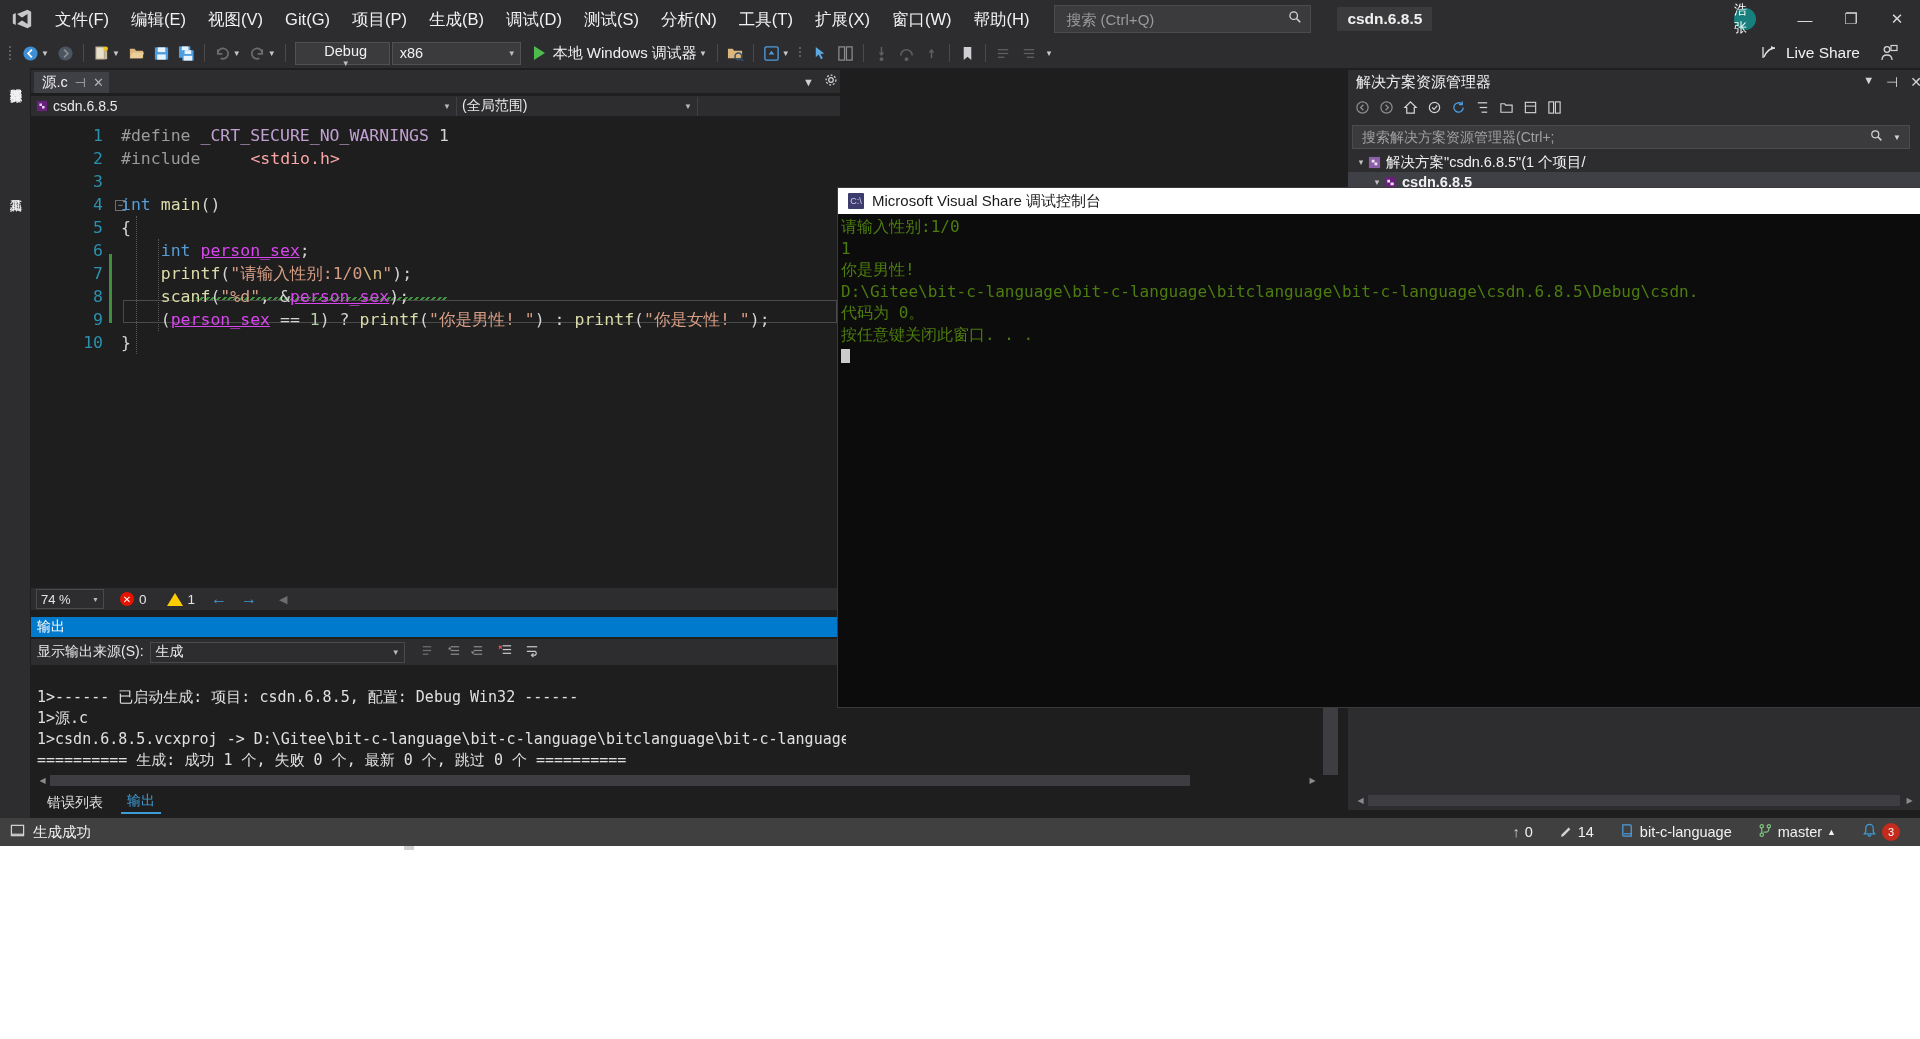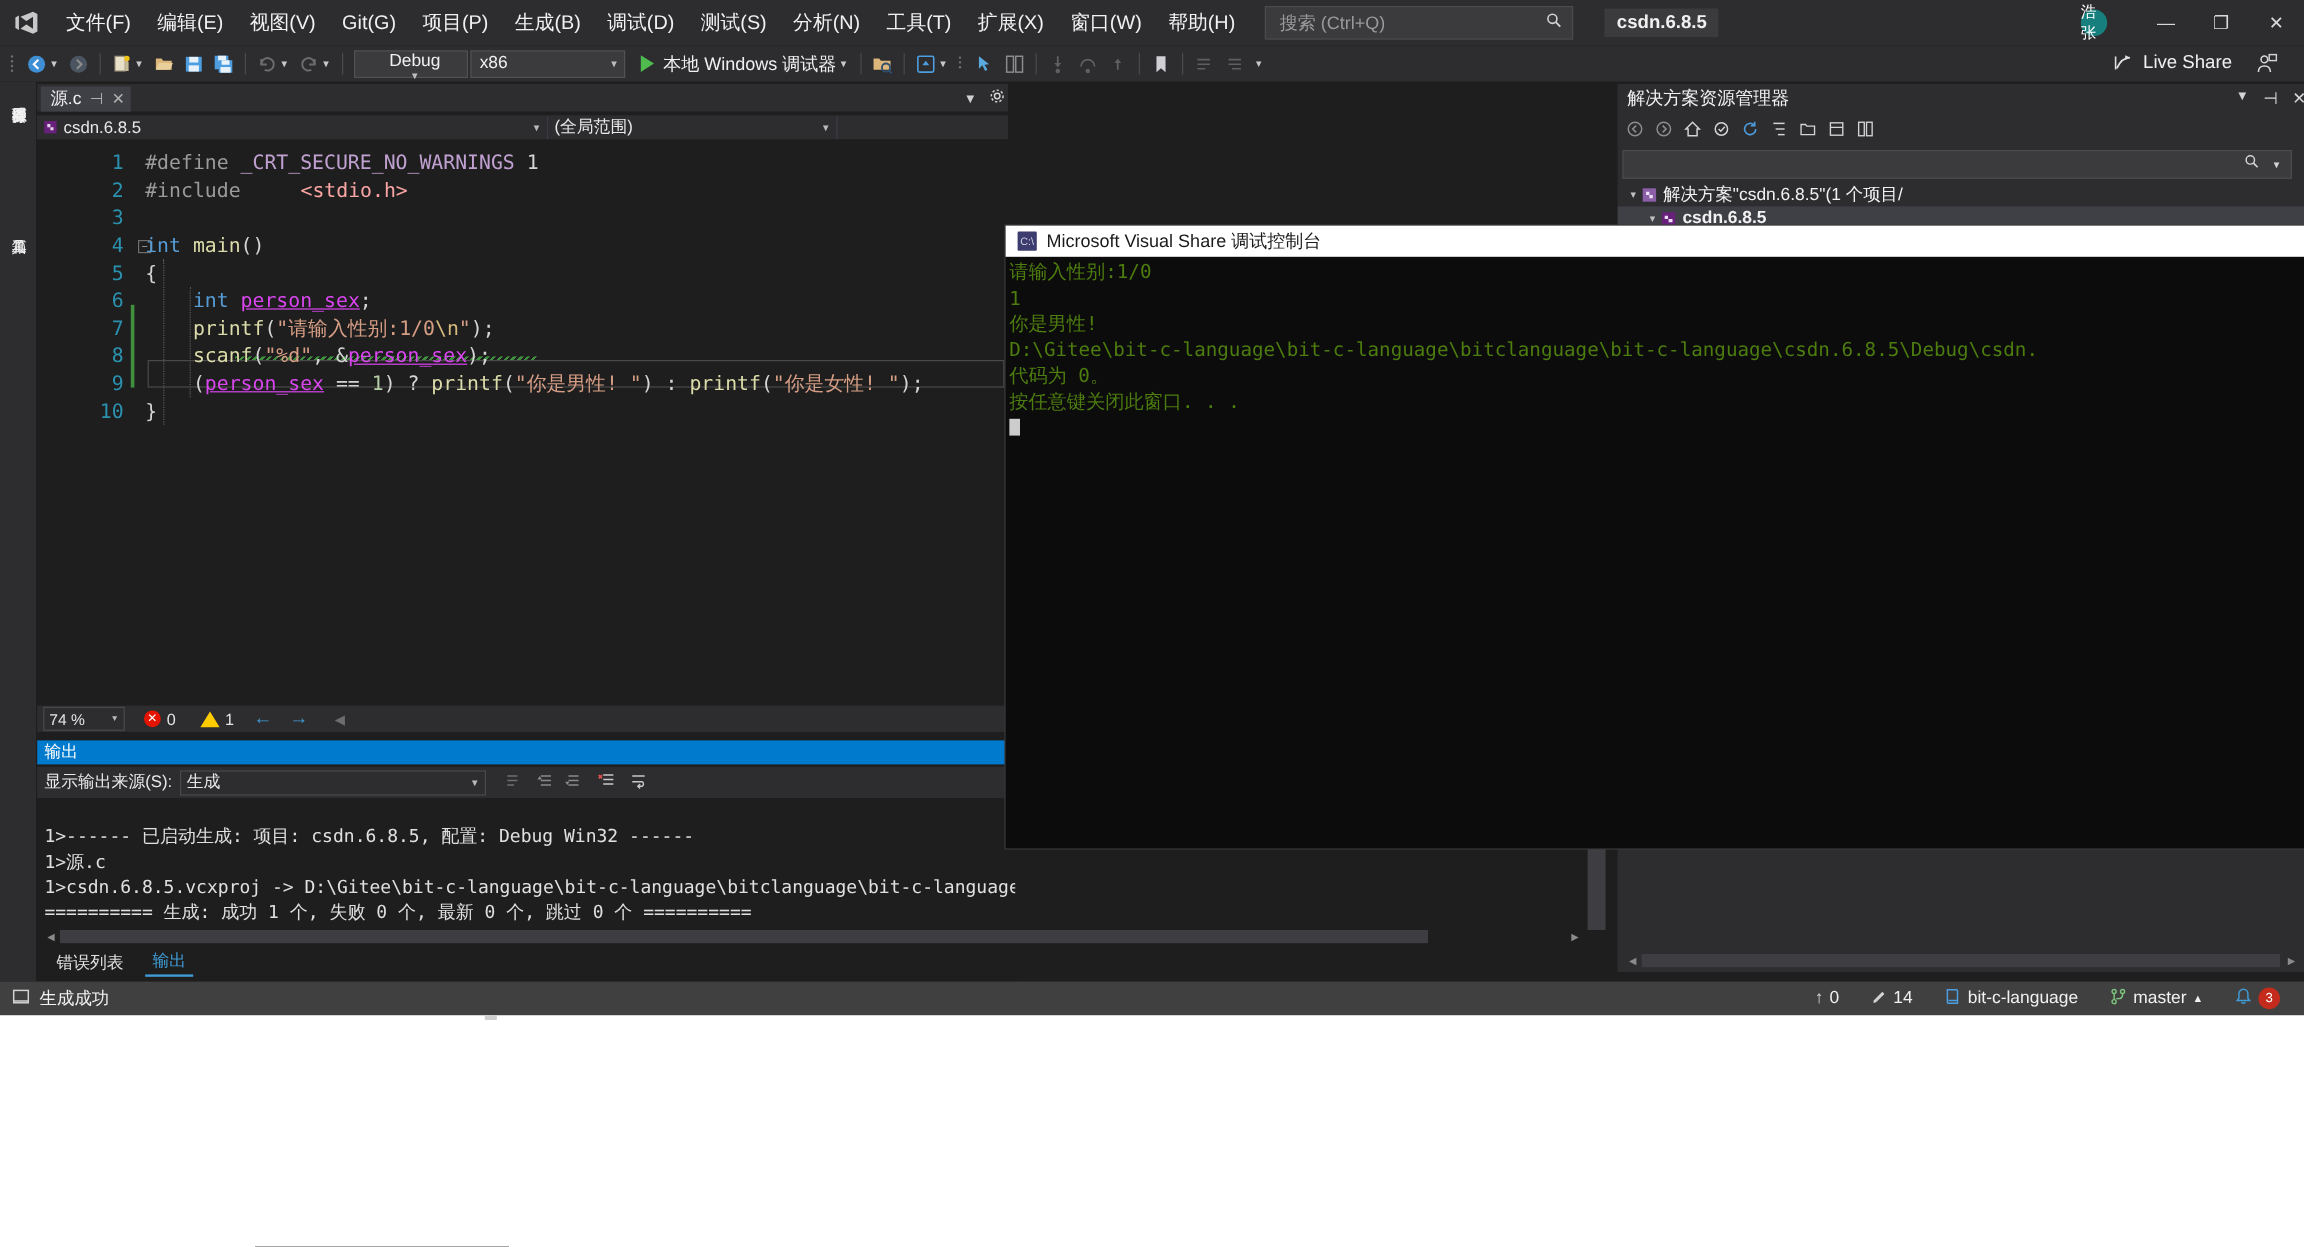--- a/index.html
+++ b/index.html
@@ -699,20 +699,21 @@
           </svg>
       </span>
       <span>
         <svg width="15" height="15" viewBox="0 0 16 16">
             <rect x="2" y="2" width="5" height="12" fill="none" stroke="#d4d4d4" stroke-width="1.2"></rect>
             <rect x="9" y="2" width="5" height="12" fill="none" stroke="#d4d4d4" stroke-width="1.2"></rect>
           </svg>
       </span>
     </div>
     <div class="se-search">
+      <input type="text" placeholder="搜索解决方案资源管理器(Ctrl+;" style="">
       <span style="position:absolute;right:26px;color:#d4d4d4;">
         <svg width="13" height="13" viewBox="0 0 16 16">
             <circle cx="6.5" cy="6.5" r="4.3" fill="none" stroke="#d4d4d4" stroke-width="1.5"></circle>
             <line x1="9.7" y1="9.7" x2="14" y2="14" stroke="#d4d4d4" stroke-width="1.8"></line>
           </svg>
       </span>
       <span style="position:absolute;right:8px;color:#d4d4d4;font-size:8px;">▼</span>
     </div>
     <div class="se-tree" id="se-tree">
         <div class="se-node" style="padding-left: 6px;">

